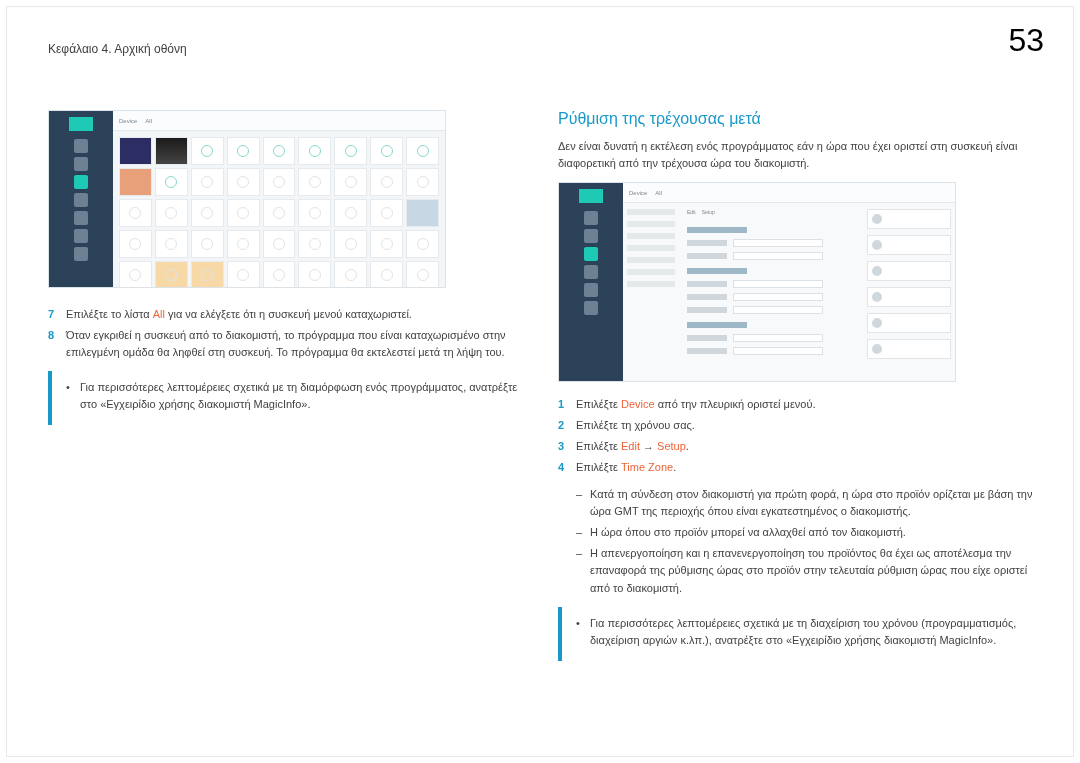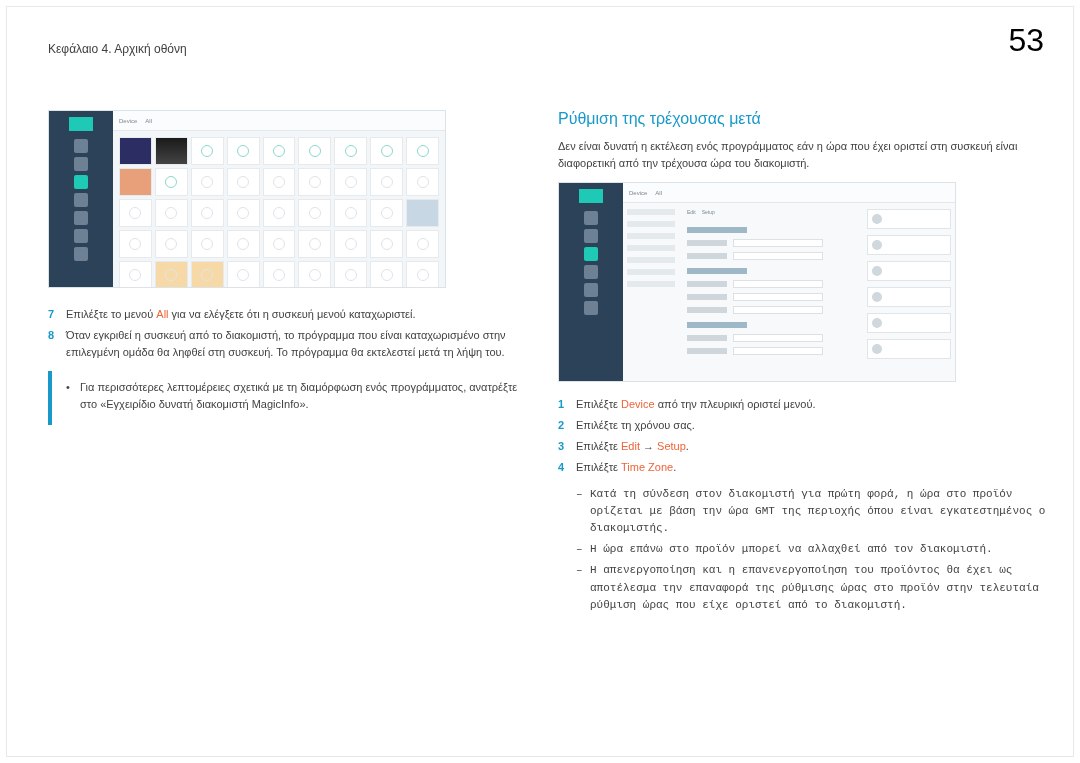--- a/index.html
+++ b/index.html
@@ -45,21 +45,21 @@
   .t2-card { height:20px; background:#fff; border:1px solid #e0e5e9; position:relative; }
   .t2-card::before { content:""; position:absolute; left:4px; top:4px; width:10px; height:10px; border-radius:50%; background:#cfd8dd; }
 
   .h2 { color:#1899c9; font-size:16px; margin-bottom:10px; }
   p, li { font-size:11px; line-height:1.55; color:#424242; }
   .ol { list-style:none; padding:0; margin:0 0 10px 0; }
   .ol > li { position:relative; padding-left:18px; margin-bottom:4px; }
   .ol > li .num { position:absolute; left:0; top:0; color:#1899c9; font-weight:bold; }
   .em-red { color:#ef6337; }
 
-  .ul-dash { list-style:none; padding:0; margin:6px 0 10px 18px;font-family:Liberation Mono, monospace; }
+  .ul-dash { list-style:none; padding:0; margin:6px 0 10px 18px; }
   .ul-dash > li { position:relative; padding-left:14px; margin-bottom:4px; }
   .ul-dash > li::before { content:"–"; position:absolute; left:0; color:#424242; }
 
   .notebox { border-left:4px solid #1899c9; padding:8px 10px 8px 14px; margin:6px 0 12px 0; }
   .notebox ul { list-style:none; padding:0; }
   .notebox ul li { position:relative; padding-left:14px; margin-bottom:4px; }
   .notebox ul li::before { content:"•"; position:absolute; left:0; color:#424242; }
 
   .arrow { font-family: Arial; }
 </style>
@@ -133,30 +133,30 @@
           <div class="cell"></div>
           <div class="cell"></div>
           <div class="cell"></div>
           <div class="cell"></div>
       </div>
     </div>
   </div>
 
   <ol class="ol">
     <li><span class="num">7</span>
-      <span>Επιλέξτε το μενού </span><span class="em-red">All</span><span> για να ελέγξετε ότι η συσκευή μενού καταχωριστεί.</span>
+      <span>Επιλέξτε το λίστα </span><span class="em-red">All</span><span> για να ελέγξετε ότι η συσκευή μενού καταχωριστεί.</span>
     </li>
     <li><span class="num">8</span>
       <span>Όταν εγκριθεί η συσκευή από το διακομιστή, το πρόγραμμα που είναι καταχωρισμένο στην επιλεγμένη ομάδα θα ληφθεί στη συσκευή. Το πρόγραμμα θα εκτελεστεί μετά τη λήψη του.</span>
     </li>
   </ol>
 
   <div class="notebox">
     <ul>
-      <li><span>Για περισσότερες λεπτομέρειες σχετικά με τη διαμόρφωση ενός προγράμματος, ανατρέξτε στο «Εγχειρίδιο δυνατή διακομιστή MagicInfo».</span></li>
+      <li><span>Για περισσότερες λεπτομέρειες σχετικά με τη διαμόρφωση ενός προγράμματος, ανατρέξτε στο «Εγχειρίδιο χρήσης διακομιστή MagicInfo».</span></li>
     </ul>
   </div>
 </div>
 
 <div class="col-right">
   <div class="h2">Ρύθμιση της τρέχουσας μετά</div>
   <p>Δεν είναι δυνατή η εκτέλεση ενός προγράμματος εάν η ώρα που έχει οριστεί στη συσκευή είναι διαφορετική από την τρέχουσα ώρα του διακομιστή.</p>
 
   <div class="thumb2">
     <div class="thumb-sidebar">
@@ -242,17 +242,22 @@
     <li><span class="num">3</span>
       <span>Επιλέξτε </span><span class="em-red">Edit</span><span class="arrow"> → </span><span class="em-red">Setup</span><span>.</span>
     </li>
     <li><span class="num">4</span>
       <span>Επιλέξτε </span><span class="em-red">Time Zone</span><span>.</span>
     </li>
   </ol>
 
   <ul class="ul-dash">
     <li><span>Κατά τη σύνδεση στον διακομιστή για πρώτη φορά, η ώρα στο προϊόν ορίζεται με βάση την ώρα GMT της περιοχής όπου είναι εγκατεστημένος ο διακομιστής.</span></li>
-    <li><span>Η ώρα επάνω στο προϊόν μπορεί να αλλαχθεί από τον διακομιστή.</span></li>
+    <li><span>Η ώρα όπου στο προϊόν μπορεί να αλλαχθεί από τον διακομιστή.</span></li>
     <li><span>Η απενεργοποίηση και η επανενεργοποίηση του προϊόντος θα έχει ως αποτέλεσμα την επαναφορά της ρύθμισης ώρας στο προϊόν στην τελευταία ρύθμιση ώρας που είχε οριστεί από το διακομιστή.</span></li>
   </ul>
 
+  <div class="notebox">
+    <ul>
+      <li><span>Για περισσότερες λεπτομέρειες σχετικά με τη διαχείριση του χρόνου (προγραμματισμός, διαχείριση αργιών κ.λπ.), ανατρέξτε στο «Εγχειρίδιο χρήσης διακομιστή MagicInfo».</span></li>
+    </ul>
+  </div>
 </div>
 
 </body></html>

